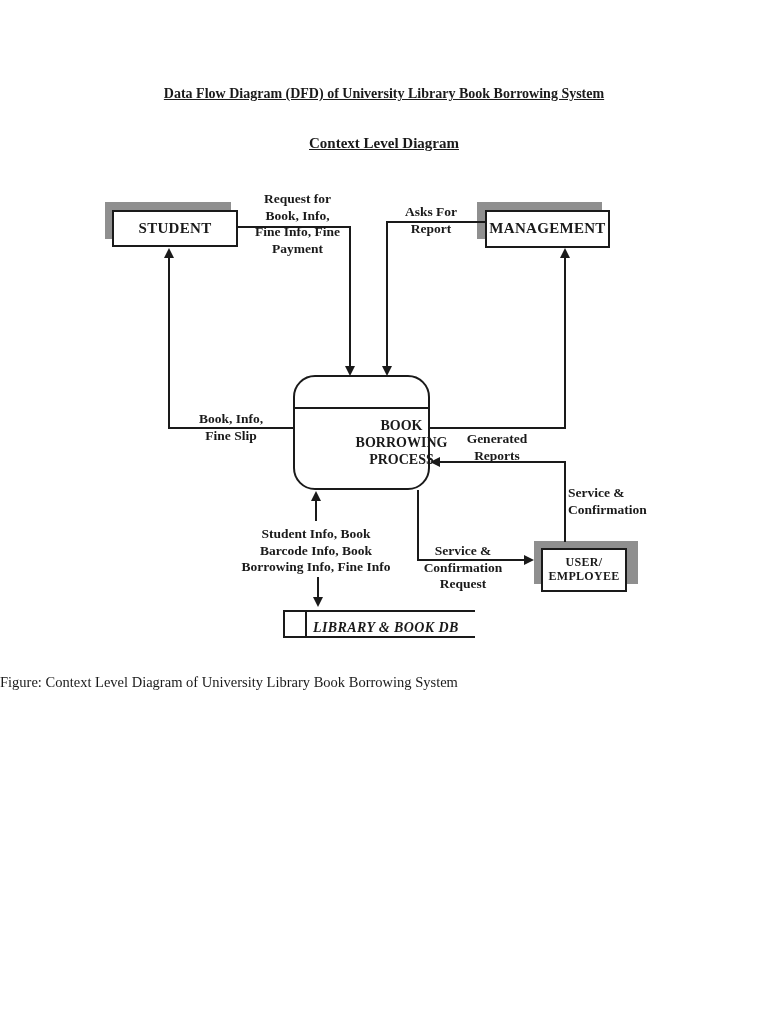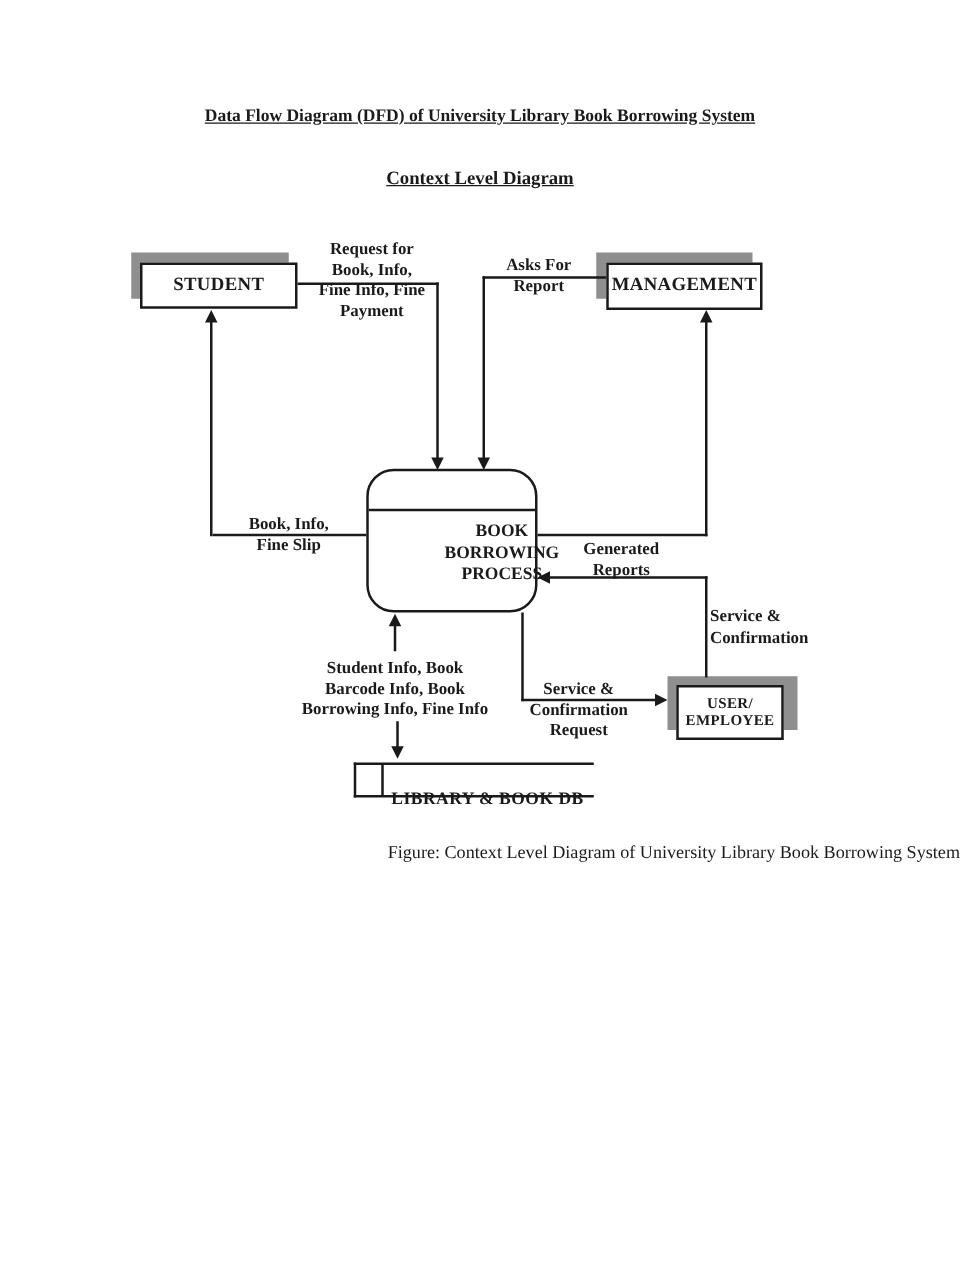--- a/index.html
+++ b/index.html
@@ -11,21 +11,21 @@
     position:absolute;left:0;top:86px;width:768px;margin:0;text-align:center;
     font-size:14px;font-weight:bold;
   }
   .title span{text-decoration:underline;}
   .subtitle{
     position:absolute;left:0;top:135px;width:768px;margin:0;text-align:center;
     font-size:15px;font-weight:bold;
   }
   .subtitle span{text-decoration:underline;}
   .caption{
-    position:absolute;left:0;top:674px;width:768px;margin:0;text-align:right;
+    position:absolute;left:0;top:674px;width:768px;margin:0;text-align:left;
     font-size:14.5px;font-weight:normal;
   }
   
   .shadow{position:absolute;background:#8f8f8f;}
   .ebox{
     position:absolute;background:#ffffff;border:2px solid #1a1a1a;box-sizing:border-box;
     display:flex;align-items:center;justify-content:center;text-align:center;
     font-weight:bold;font-size:15px;letter-spacing:0.3px;line-height:1.15;
   }
   
@@ -39,22 +39,22 @@
     font-weight:bold;font-size:14px;line-height:17px;margin-left:40px;
   }
   .process .ptext span{display:block;}
   
   .datastore{
     position:absolute;left:283px;top:610px;width:192px;height:28px;box-sizing:border-box;
     border-top:2px solid #1a1a1a;border-bottom:2px solid #1a1a1a;border-left:2px solid #1a1a1a;
   }
   .datastore .cell{position:absolute;left:20px;top:0;width:2px;height:100%;background:#1a1a1a;}
   .datastore .dtext{
-    position:absolute;left:28px;top:16px;right:0;height:100%;display:flex;align-items:center;
-    font-weight:bold;font-size:14px;letter-spacing:0.4px;white-space:nowrap;
+    position:absolute;left:28px;top:4px;right:0;height:100%;display:flex;align-items:center;
+    font-weight:bold;font-size:14px;letter-spacing:0.4px;white-space:nowrap;font-style:italic;
   }
   
   .line{position:absolute;background:#1a1a1a;}
   
   .arr{position:absolute;width:0;height:0;}
   .arr.up{border-left:5px solid transparent;border-right:5px solid transparent;border-bottom:10px solid #1a1a1a;}
   .arr.down{border-left:5px solid transparent;border-right:5px solid transparent;border-top:10px solid #1a1a1a;}
   .arr.left{border-top:5px solid transparent;border-bottom:5px solid transparent;border-right:10px solid #1a1a1a;}
   .arr.right{border-top:5px solid transparent;border-bottom:5px solid transparent;border-left:10px solid #1a1a1a;}
   

